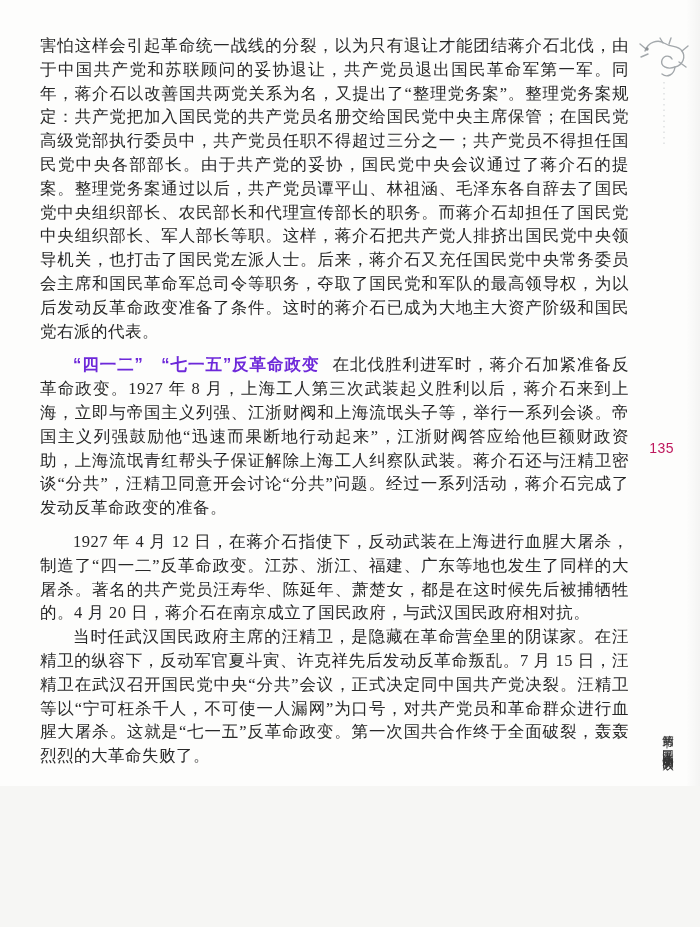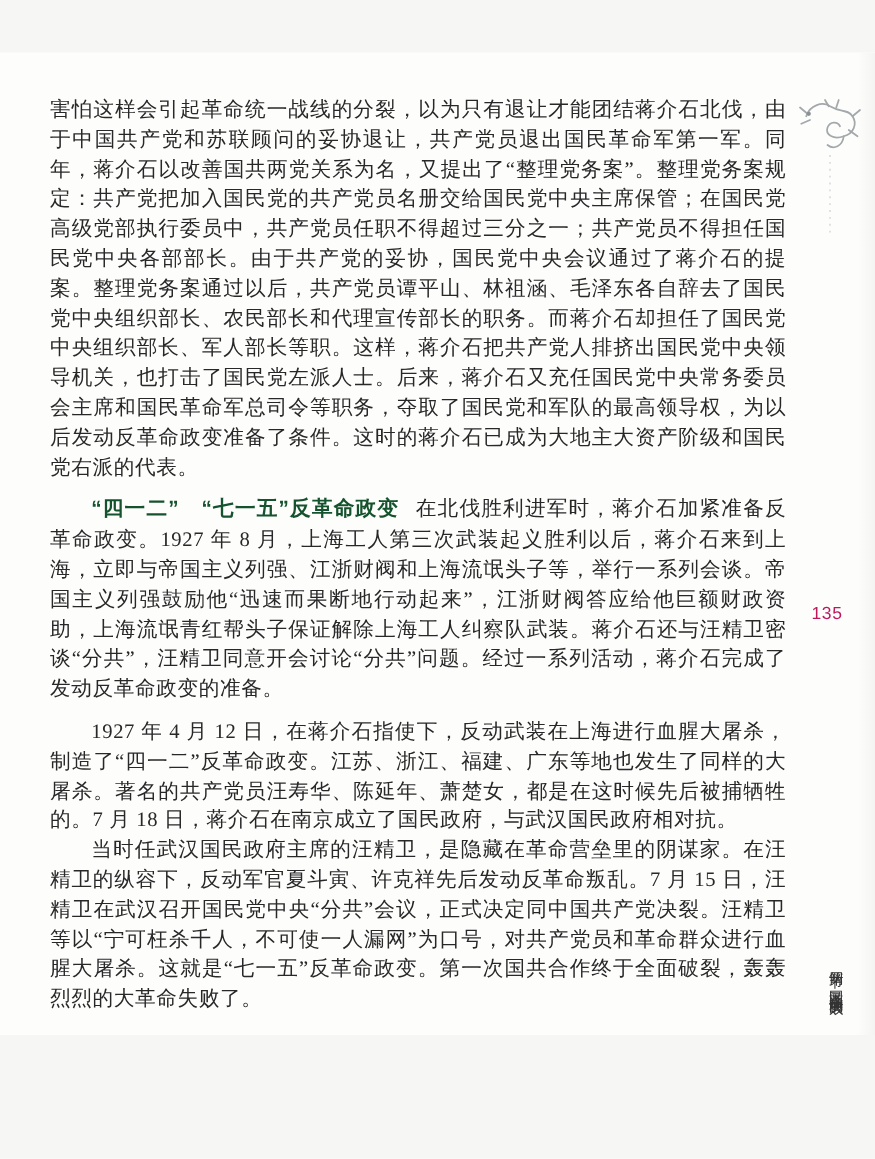--- a/index.html
+++ b/index.html
@@ -7,21 +7,20 @@
     width: 700px; height: 927px;
     background: #f6f6f4;
     font-family: "Liberation Serif", "DejaVu Serif", serif;
   }
   .page {
     position: relative;
     width: 700px; height: 786px;
     background: #fdfdfc;
     overflow: hidden;
     color: #282828;
-    margin-top: 42px;
   }
   
   .page::after {
     content: "";
     position: absolute; top: 0; right: 0; bottom: 0; width: 14px;
     background: linear-gradient(to right, rgba(0,0,0,0), rgba(0,0,0,0.035));
     pointer-events: none;
   }
   .text-block {
     position: absolute;
@@ -34,21 +33,21 @@
     letter-spacing: 0.5px;
     text-align: justify;
     text-justify: inter-ideograph;
   }
   .para.indent { text-indent: 2em; }
   .para.gap { margin-top: 10px; }
   .lead {
     font-family: "Liberation Sans", "DejaVu Sans", sans-serif;
     font-weight: 700;
     margin-right: 0.8em;
-    color: #14532d;
+    color: #6d28d9;
   }
   .page-number {
     position: absolute;
     right: 26px; top: 440px;
     font-family: "Liberation Sans", "DejaVu Sans", sans-serif;
     font-size: 14px;
     letter-spacing: 0.5px;
     color: #be185d;
   }
   .side-label {
@@ -88,21 +87,21 @@
       <path d="M26 46 L26 108" stroke="#c2c6c9" stroke-width="1" stroke-dasharray="1.5 4" fill="none"></path>
     </svg>
   </div>
 
   <div class="text-block">
     <p class="para"><span>害怕这样会引起革命统一战线的分裂，以为只有退让才能团结蒋介石北伐，由于中国共产党和苏联顾问的妥协退让，共产党员退出国民革命军第一军。同年，蒋介石以改善国共两党关系为名，又提出了“整理党务案”。整理党务案规定：共产党把加入国民党的共产党员名册交给国民党中央主席保管；在国民党高级党部执行委员中，共产党员任职不得超过三分之一；共产党员不得担任国民党中央各部部长。由于共产党的妥协，国民党中央会议通过了蒋介石的提案。整理党务案通过以后，共产党员谭平山、林祖涵、毛泽东各自辞去了国民党中央组织部长、农民部长和代理宣传部长的职务。而蒋介石却担任了国民党中央组织部长、军人部长等职。这样，蒋介石把共产党人排挤出国民党中央领导机关，也打击了国民党左派人士。后来，蒋介石又充任国民党中央常务委员会主席和国民革命军总司令等职务，夺取了国民党和军队的最高领导权，为以后发动反革命政变准备了条件。这时的蒋介石已成为大地主大资产阶级和国民党右派的代表。</span></p>
 
     <p class="para indent gap"><span class="lead">“四一二”　“七一五”反革命政变</span><span>在北伐胜利进军时，蒋介石加紧准备反革命政变。1927 年 8 月，上海工人第三次武装起义胜利以后，蒋介石来到上海，立即与帝国主义列强、江浙财阀和上海流氓头子等，举行一系列会谈。帝国主义列强鼓励他“迅速而果断地行动起来”，江浙财阀答应给他巨额财政资助，上海流氓青红帮头子保证解除上海工人纠察队武装。蒋介石还与汪精卫密谈“分共”，汪精卫同意开会讨论“分共”问题。经过一系列活动，蒋介石完成了发动反革命政变的准备。</span></p>
 
 
-    <p class="para indent gap"><span>1927 年 4 月 12 日，在蒋介石指使下，反动武装在上海进行血腥大屠杀，制造了“四一二”反革命政变。江苏、浙江、福建、广东等地也发生了同样的大屠杀。著名的共产党员汪寿华、陈延年、萧楚女，都是在这时候先后被捕牺牲的。7 月 18 日，蒋介石在南京成立了国民政府，与武汉国民政府相对抗。</span></p>
+    <p class="para indent gap"><span>1927 年 4 月 12 日，在蒋介石指使下，反动武装在上海进行血腥大屠杀，制造了“四一二”反革命政变。江苏、浙江、福建、广东等地也发生了同样的大屠杀。著名的共产党员汪寿华、陈延年、萧楚女，都是在这时候先后被捕牺牲的。4 月 20 日，蒋介石在南京成立了国民政府，与武汉国民政府相对抗。</span></p>
 
 
     <p class="para indent"><span>当时任武汉国民政府主席的汪精卫，是隐藏在革命营垒里的阴谋家。在汪精卫的纵容下，反动军官夏斗寅、许克祥先后发动反革命叛乱。7 月 15 日，汪精卫在武汉召开国民党中央“分共”会议，正式决定同中国共产党决裂。汪精卫等以“宁可枉杀千人，不可使一人漏网”为口号，对共产党员和革命群众进行血腥大屠杀。这就是“七一五”反革命政变。第一次国共合作终于全面破裂，轰轰烈烈的大革命失败了。</span></p>
   </div>
 
   <div class="page-number">135</div>
 
   <div class="side-label">第四节　国民革命运动的失败</div>
 
 </div>

